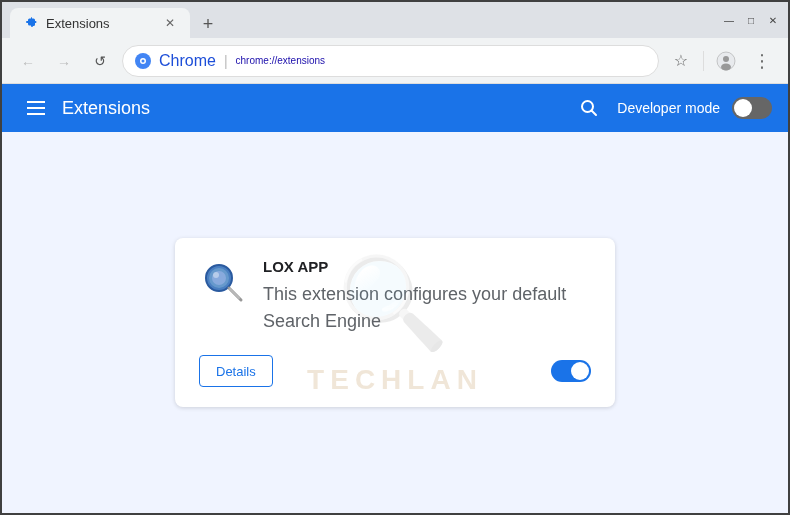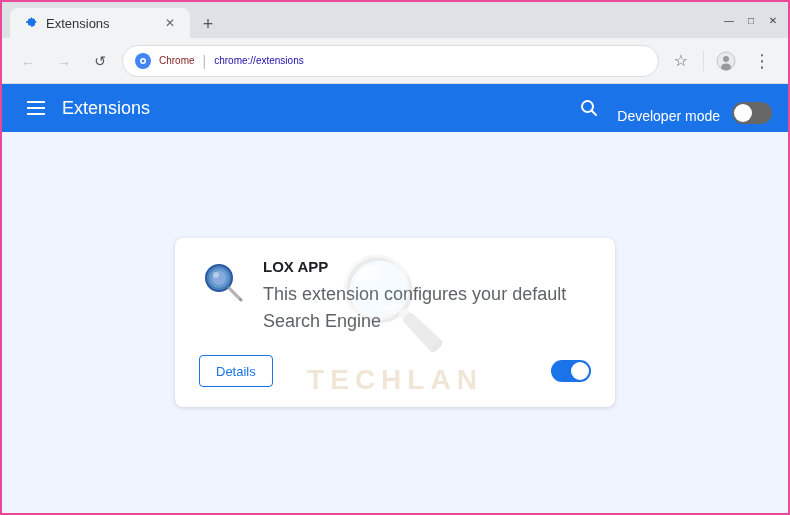--- a/index.html
+++ b/index.html
@@ -9,21 +9,21 @@
       font-family: 'Segoe UI', Arial, sans-serif;
       background: #e8e8e8;
       overflow: hidden;
     }
 
     
     .browser-window {
       width: 790px;
       height: 515px;
       background: #f1f3f4;
-      border: 2px solid #ec4899;
+      border: 2px solid #404040;
       display: flex;
       flex-direction: column;
     }
 
     
     .title-bar {
       background: #dee1e6;
       height: 36px;
       display: flex;
       align-items: center;
@@ -203,21 +203,21 @@
     .ext-title {
       font-size: 18px;
       font-weight: 500;
       margin-left: 8px;
       color: white;
       flex: 1;
     }
 
     .header-right {
       display: flex;
-      align-items: flex-end;
+      align-items: center;
       gap: 12px;
     }
 
     .search-icon-btn {
       width: 32px;
       height: 32px;
       display: flex;
       align-items: center;
       justify-content: center;
       cursor: pointer;
@@ -396,21 +396,21 @@
     </div>
 
     <div class="address-input">
       <div class="site-icon">
         <svg width="12" height="12" viewBox="0 0 12 12" fill="none">
           <circle cx="6" cy="6" r="5" fill="#4285f4"></circle>
           <circle cx="6" cy="6" r="3" fill="white"></circle>
           <circle cx="6" cy="6" r="1.5" fill="#4285f4"></circle>
         </svg>
       </div>
-      <span style="color:#7f1d1d;font-size:10px;">Chrome</span>
+      <span style="color:#1d4ed8;font-size:16px;">Chrome</span>
       <span style="color:#bbb;">|</span>
       <span style="color:#1a0dab;font-size:10px;font-weight:500;">chrome://extensions</span>
     </div>
 
     <div class="address-icons">
       <div class="addr-icon-btn">
         <span>☆</span>
       </div>
       <div style="width:1px;height:20px;background:#ddd;"></div>
       <div class="addr-icon-btn">

